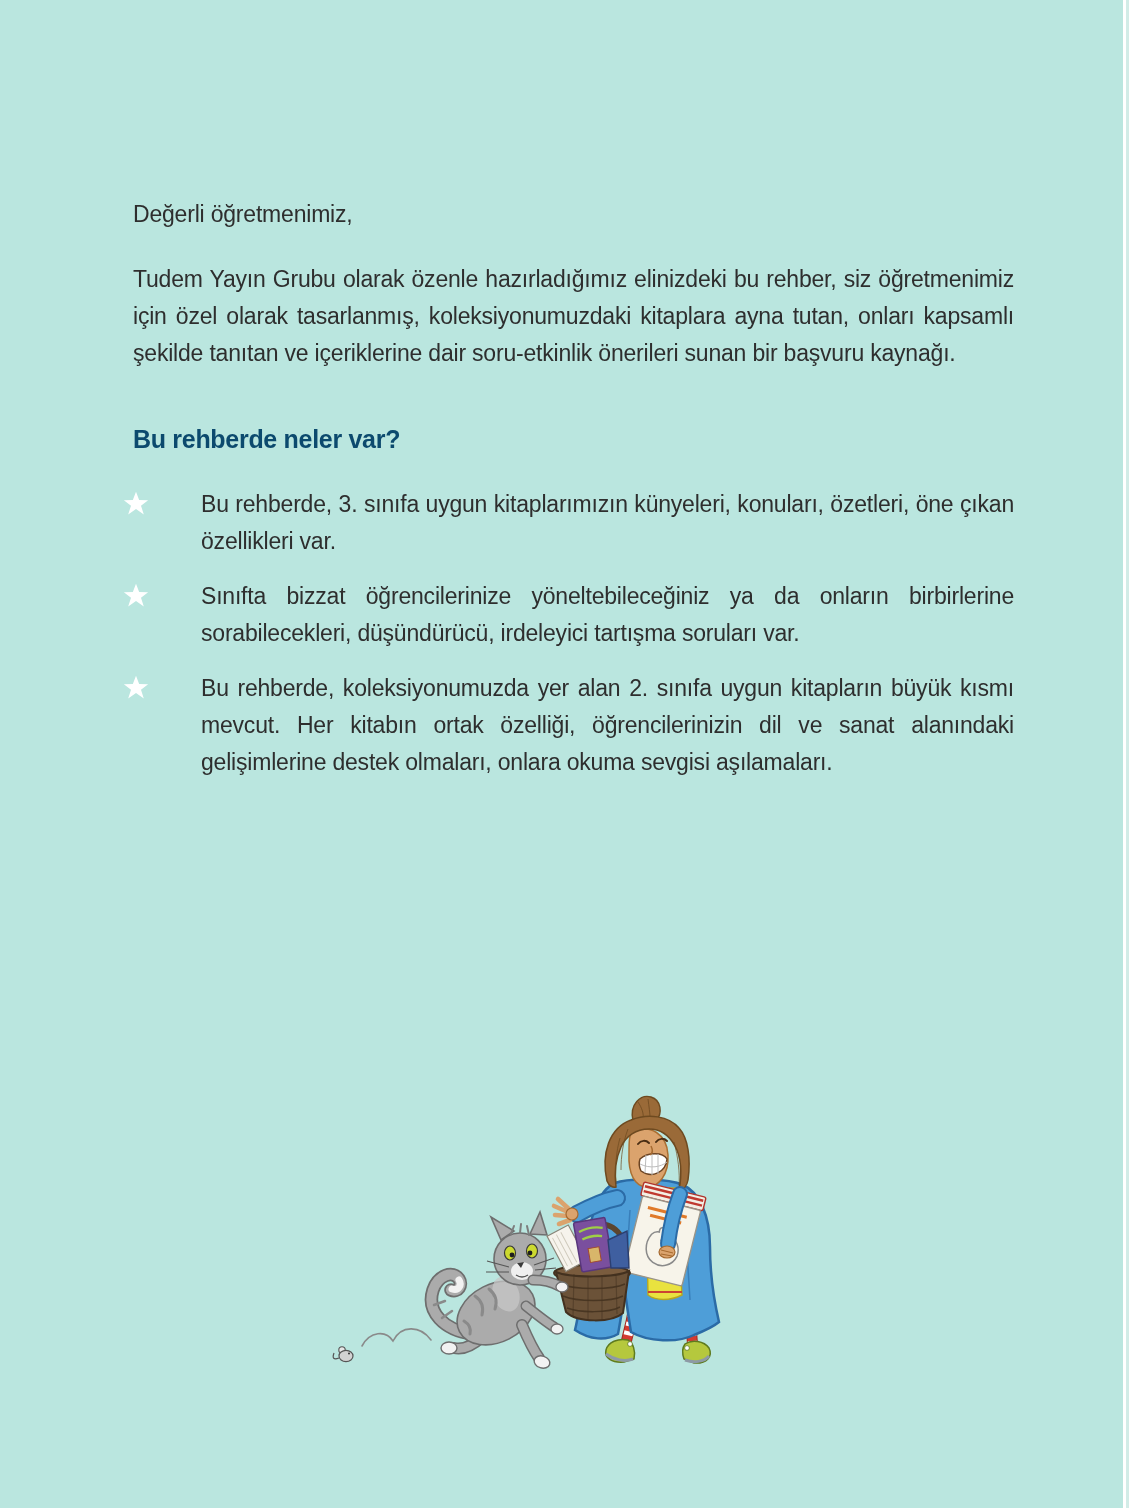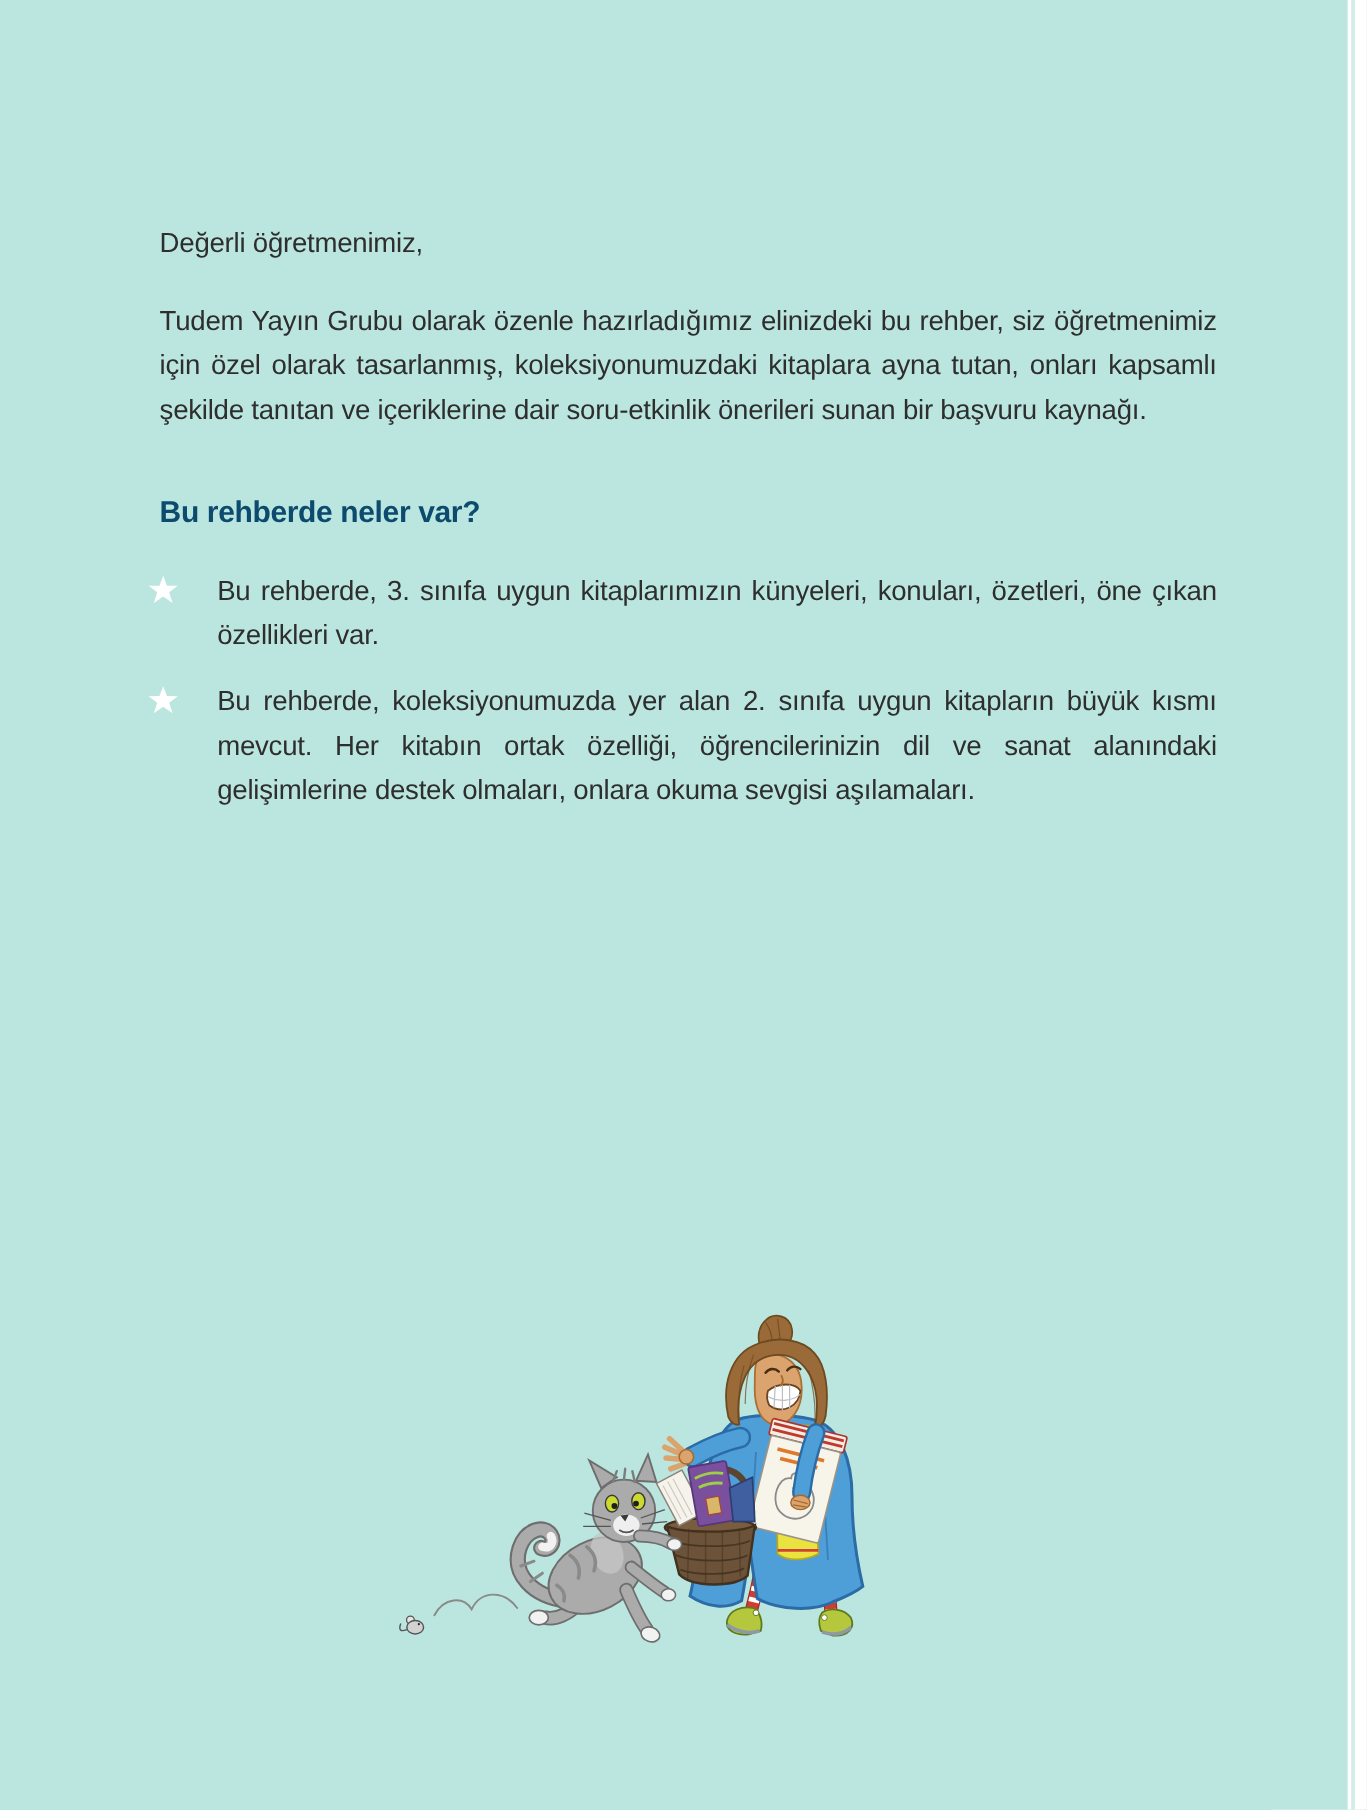--- a/index.html
+++ b/index.html
@@ -13,25 +13,25 @@
   }
   .page-edge{
     position:absolute;left:1126px;top:0;width:3px;height:1508px;
     background:#d2ece7;
   }
   .content{
     position:absolute;left:133px;top:184px;width:881px;
     color:#2e2e2e;font-size:23px;line-height:37px;
     letter-spacing:-0.2px;
   }
-  .greeting{margin:0 0 28px;}
+  .greeting{margin:12px 0 28px;}
   .intro{margin:0 0 49px;text-align:justify;}
   .heading{font-size:25px;font-weight:700;color:#0c4a6e;margin:0 0 28px;letter-spacing:-0.3px;}
   .bullets{list-style:none;margin:0;padding:0;}
-  .bullet{display:flex;margin:0 0 18px -10px;}
+  .bullet{display:flex;margin:0 0 18px -10px;gap:20px;}
   .star-cell{flex:0 0 58px;padding-top:5px;}
   .star-cell svg{display:block;}
   .bullet-text{margin:0;flex:1;text-align:justify;}
   .closing{margin:32px 0 0;}
   .illustration{position:absolute;left:330px;top:1082px;width:420px;height:340px;}
 </style>
 </head>
 <body>
 
 <div class="page">
@@ -51,20 +51,28 @@
             </svg>
         </span>
         <p class="bullet-text">Bu rehberde, 3. sınıfa uygun kitaplarımızın künyeleri, konuları, özetleri, öne çıkan özellikleri var.</p>
       </li>
       <li class="bullet">
         <span class="star-cell">
           <svg width="26" height="26" viewBox="0 0 24 24">
               <path fill="#ffffff" d="M12 0.8 L14.9 8.4 L23.2 8.5 L16.6 13.5 L19.2 21.6 L12 16.6 L4.8 21.6 L7.4 13.5 L0.8 8.5 L9.1 8.4 Z"></path>
             </svg>
         </span>
+        <p class="bullet-text">Sınıfta bizzat öğrencilerinize yöneltebileceğiniz ya da onların birbirlerine sorabilecekleri, düşündürücü, irdeleyici tartışma soruları var.</p>
+      </li>
+      <li class="bullet">
+        <span class="star-cell">
+          <svg width="26" height="26" viewBox="0 0 24 24">
+              <path fill="#ffffff" d="M12 0.8 L14.9 8.4 L23.2 8.5 L16.6 13.5 L19.2 21.6 L12 16.6 L4.8 21.6 L7.4 13.5 L0.8 8.5 L9.1 8.4 Z"></path>
+            </svg>
+        </span>
         <p class="bullet-text">Bu rehberde, koleksiyonumuzda yer alan 2. sınıfa uygun kitapların büyük kısmı mevcut. Her kitabın ortak özelliği, öğrencilerinizin dil ve sanat alanındaki gelişimlerine destek olmaları, onlara okuma sevgisi aşılamaları.</p>
       </li>
     </ul>
 
   </main>
 
   <div class="illustration">
     <svg width="420" height="340" viewBox="0 0 420 340" xmlns="http://www.w3.org/2000/svg">
 
       <g>

